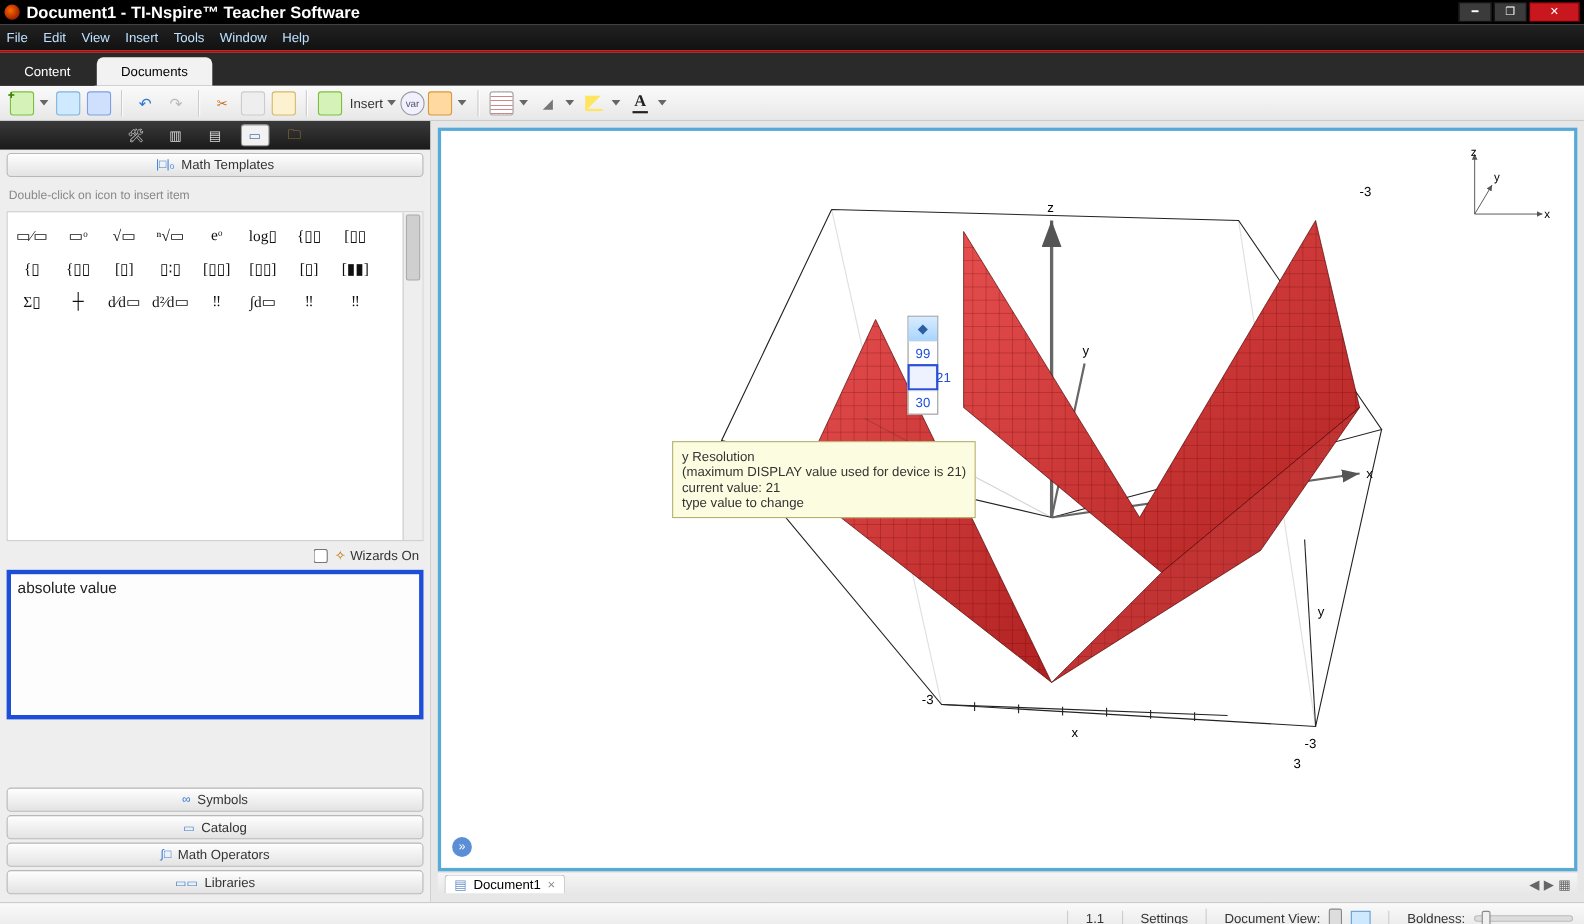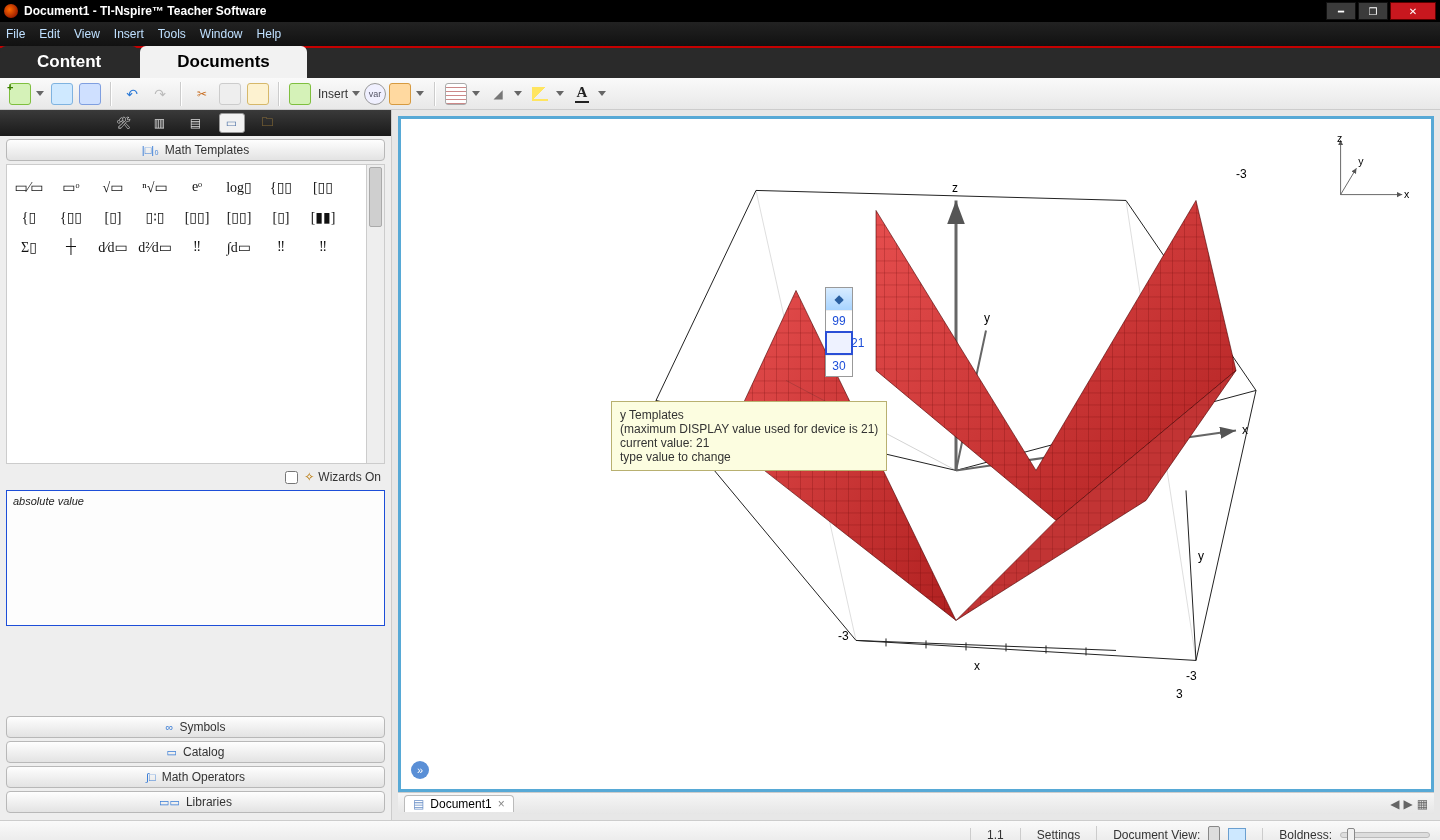--- a/index.html
+++ b/index.html
@@ -1,33 +1,33 @@
 <!DOCTYPE html>
 <html><head>
 <meta charset="utf-8">
 <style>
 * { margin: 0; padding: 0; box-sizing: border-box; font-family: Tahoma, Arial, sans-serif; font-size: 12px; }
 html, body { width: 1440px; height: 840px; overflow: hidden; background: #eeeeee; }
 
 
 .titlebar { background: #000; color: #fff; height: 22px; display: flex; align-items: center; padding: 0 4px; }
 .titlebar .logo { width: 14px; height: 14px; background: radial-gradient(circle at 40% 40%, #ff6a00, #a02000 70%); border-radius: 50%; margin-right: 6px; }
-.titlebar .title { font-weight: bold; font-size: 12px; }
+.titlebar .title { font-weight: bold; font-size: 15px; }
 .winctrls { margin-left: auto; display: flex; }
 .winctrls div { width: 30px; height: 18px; margin-left: 2px; display:flex; align-items:center; justify-content:center; color:#fff; font-size:10px; }
 .winctrls .min, .winctrls .max { background: #3b3b3b; border:1px solid #111; }
 .winctrls .close { background: #c8171e; width: 46px; border:1px solid #5c0000; }
 
 
 .menubar { background: linear-gradient(#222, #111); height: 22px; display:flex; align-items:center; padding: 12px 6px; color: #bfe0ff; border-bottom:2px solid #c40000; }
 .menubar span { margin-right: 14px; cursor: default; font-size: 12px; }
 
 
 .tabstrip { background: #2a2a2a; height: 30px; display:flex; align-items:flex-end; }
-.tab { padding: 6px 37px; color: #fff; font-weight: bold; font-size: 17px; border-radius: 6px 6px 0 0; margin-right: 2px; background:#2a2a2a; }
+.tab { padding: 6px 22px; color: #fff; font-weight: normal; font-size: 12px; border-radius: 6px 6px 0 0; margin-right: 2px; background:#2a2a2a; }
 .tab.active { background: #f2f2f2; color:#000; }
 
 
 .toolbar { background: linear-gradient(#fafafa,#e8e8e8); height: 32px; display:flex; align-items:center; padding: 0 6px; border-bottom:1px solid #ccc; }
 .toolbar .btn { width:22px; height:22px; margin: 0 3px; display:flex; align-items:center; justify-content:center; border-radius:3px; }
 .toolbar .sep { width:2px; height:24px; margin:0 6px; border-left:1px solid #ccc; border-right:1px solid #fff; }
 .toolbar .drop { width:0; height:0; border-left:4px solid transparent; border-right:4px solid transparent; border-top:5px solid #666; margin-left:2px; margin-right:4px; }
 .ic-new { background:#d5f2b8; border:1px solid #7fbf3f; position:relative; }
 .ic-new::after{ content:"+"; color:#3a7d00; position:absolute; top:-3px; left:-3px; font-weight:bold; font-size:11px;}
 .ic-open { background:#cfe9ff; border:1px solid #7fb3e0; }
@@ -62,21 +62,21 @@
 .templates { background:#fff; border:1px solid #ccc; margin:0 6px; height:300px; overflow:hidden; position:relative;}
 .templates .grid { display:grid; grid-template-columns: repeat(8, 38px); gap: 6px 4px; padding: 10px 6px; }
 .tpl { width:32px; height:24px; display:flex; align-items:center; justify-content:center; font-size:14px; color:#111; font-family: 'Cambria Math', Georgia, serif; }
 .templates .scroll { position:absolute; right:0; top:0; bottom:0; width:18px; background:#eee; border-left:1px solid #ccc;}
 .templates .scroll .thumb { position:absolute; left:2px; right:2px; top:2px; height:60px; background:#cfcfcf; border:1px solid #aaa; border-radius:2px;}
 
 .wizards { display:flex; align-items:center; justify-content:flex-end; padding:6px 10px; font-size:11px; color:#333; gap:4px;}
 .wizards input { margin-right:2px;}
 .wizards .wand { color:#b87400; font-size:12px;}
 
-.searchbox { background:#fdfdfd; border:1px solid #1d4ed8; margin:0 6px; height:136px; padding:4px 6px; color:#222; font-size:11px;font-style:italic;}
+.searchbox { background:#fdfdfd; border:4px solid #1d4ed8; margin:0 6px; height:136px; padding:4px 6px; color:#222; font-size:14px;}
 
 .bottom-sections { margin-top:auto; padding-bottom:4px;}
 
 
 .canvaswrap { flex:1; background:#e7e7e7; padding:6px; display:flex; flex-direction:column; }
 .canvas { flex:1; background:#fff; border:3px solid #57a9d6; position:relative; overflow:hidden; }
 
 
 .gizmo { position:absolute; top:14px; right:20px; width:88px; height:88px; }
 .gizmo svg { width:100%; height:100%; }
@@ -179,20 +179,21 @@
       <div class="tib">▤</div>
       <div class="tib active">▭</div>
       <div class="tib" style="color:#d9a441;">🗀</div>
     </div>
 
     <div class="section-btn">
       <span class="si">|□|₀</span>
       <span>Math Templates</span>
     </div>
 
+    <div class="hint">Double-click on icon to insert item</div>
 
     <div class="templates">
       <div class="grid">
         <div class="tpl">▭⁄▭</div>
         <div class="tpl">▭ᵒ</div>
         <div class="tpl">√▭</div>
         <div class="tpl">ⁿ√▭</div>
         <div class="tpl">eᵒ</div>
         <div class="tpl">log▯</div>
         <div class="tpl">{▯▯</div>
@@ -323,21 +324,21 @@
       </div>
 
       <div class="axis-toolbar">
         <div class="hdr">◆</div>
         <div class="cell">99</div>
         <div class="cell sel">21</div>
         <div class="cell">30</div>
       </div>
 
       <div class="tooltip">
-        <div>y Templates</div>
+        <div>y Resolution</div>
         <div>(maximum DISPLAY value used for device is 21)</div>
         <div>current value: 21</div>
         <div>type value to change</div>
       </div>
 
       <div class="expand-icon">»</div>
     </div>
 
     <div class="doctabs">
       <div class="doctab">

